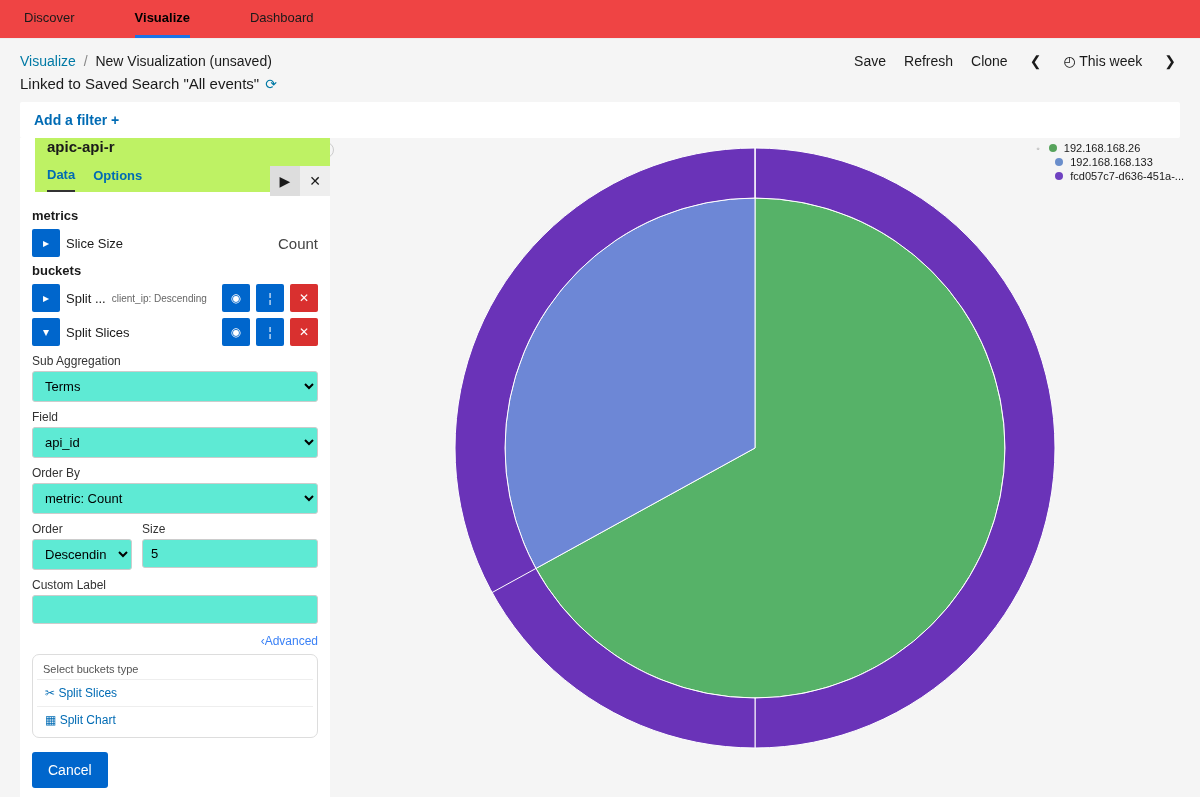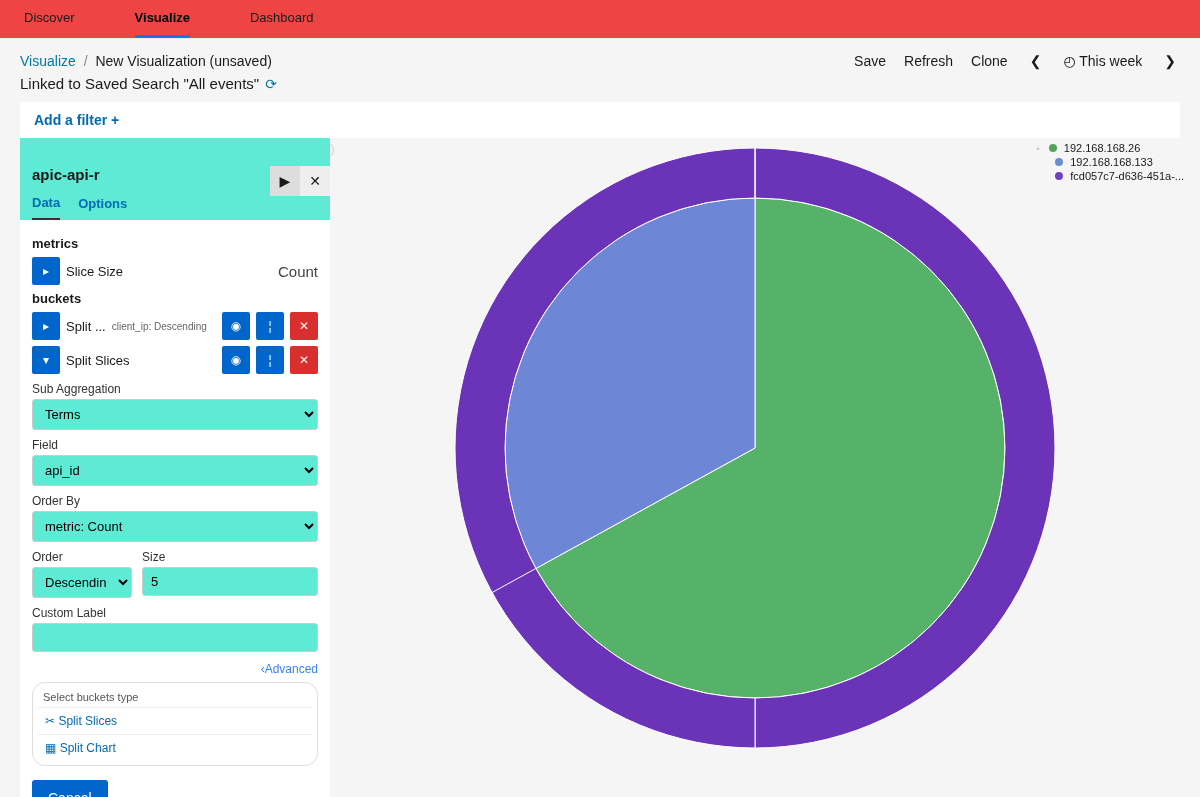--- a/index.html
+++ b/index.html
@@ -12,21 +12,21 @@
   .breadcrumb a { color: #0079a5; text-decoration: none; }
   .breadcrumb .sep { color: #888; margin: 0 4px; }
   .linked { font-size: 15px; margin-top: 6px; display:flex; align-items:center; gap:6px;}
   .actions { display: flex; gap: 18px; align-items: center; font-size: 14px; }
   .actions .act { cursor: pointer; }
   .chev { font-size: 14px; cursor: pointer; padding: 0 4px;}
   .filterbar { background: #fff; padding: 10px 14px; margin: 4px 20px 0 20px; border-radius: 2px; }
   .addfilter { color: #006bb4; font-weight: 600; cursor: pointer; font-size: 14px;}
   .main { display: flex; padding: 0 20px; gap: 0; align-items: flex-start; position: relative;}
   .panel { width: 310px; background: #fff; margin-top: 0; position: relative; }
-  .panel-head { background: #5eead4; padding: 28px 12px 0 12px; position: relative; }
+  .panel-head { background: #bef264; padding: 0 12px 0 12px; position: relative; margin-left: 15px; }
   .panel-title { font-weight: 600; font-size: 15px; }
   .panel-tabs { display: flex; gap: 18px; margin-top: 12px; font-size: 13px; align-items:center;}
   .panel-tabs .ptab { color: #006bb4; font-weight: 600; padding-bottom: 8px; cursor:pointer;}
   .panel-tabs .ptab.active { border-bottom: 2px solid #333; color:#006bb4;}
   .runbox { position: absolute; right: 0; top: 28px; display: flex; }
   .runbox .btn { width: 30px; height: 30px; display:flex; align-items:center; justify-content:center; background:#ddd; cursor:pointer; font-size:14px;}
   .runbox .btn.close { background:#eee; }
   .collapse { position:absolute; right:-4px; top:4px; width:16px;height:16px;border:1px solid #ccc;border-radius:50%; font-size:10px; display:flex;align-items:center;justify-content:center; color:#999; cursor:pointer; background:#f5f5f5;}
   .panel-body { padding: 10px 12px 16px 12px; font-size: 13px;}
   .sect-label { font-weight: 600; margin: 6px 0;}
@@ -36,21 +36,21 @@
   .row .lab { font-size: 13px; }
   .row .sub { font-size: 10px; color:#666; line-height:1.1;}
   .row .count { margin-left:auto; font-size:15px; color:#444;}
   .actions3 { display:flex; gap:6px; margin-left:auto;}
   .flab { font-size: 12px; color:#333; margin-top:8px; margin-bottom:3px;}
   .sel, .inp { width: 100%; border:1px solid #ccc; border-radius:3px; padding:6px 8px; font-size:13px; background:#5eead4;}
   .two { display:flex; gap:10px;}
   .two > div { flex:1; }
   .two > div.small { flex: 0 0 100px;}
   .adv { color:#3b82f6; text-align:right; margin-top:10px; font-size:12px; cursor:pointer;}
-  .bucketbox { border:1px solid #ddd; border-radius:13px; margin-top:6px; padding:4px;}
+  .bucketbox { border:1px solid #ddd; border-radius:7px; margin-top:6px; padding:4px;}
   .bucketbox .title { font-size:11px; color:#555; padding:4px 6px;}
   .bucketbox .opt { color:#006bb4; font-size:12px; padding:6px 8px; cursor:pointer; border-top:1px solid #eee;}
   .cancel { margin-top:14px; background:#0066cc; color:#fff; border:none; padding:10px 16px; font-size:14px; border-radius:3px; cursor:pointer;}
   .chartwrap { flex:1; display:flex; justify-content:center; align-items:flex-start; padding: 0 10px; position:relative;}
   .legend { position:absolute; right: -4px; top: 4px; font-size:11px; }
   .legend .lrow { display:flex; align-items:center; gap:6px; margin-bottom:2px;}
   .legend .dot { width:8px; height:8px; border-radius:50%;}
   .legend .dotwrap { width:10px; display:flex; justify-content:center;}
   .legend .caret { font-size:10px; color:#888; margin-right:2px;cursor:pointer;}
   .reload-icon { color:#0079a5; font-size:14px;}

